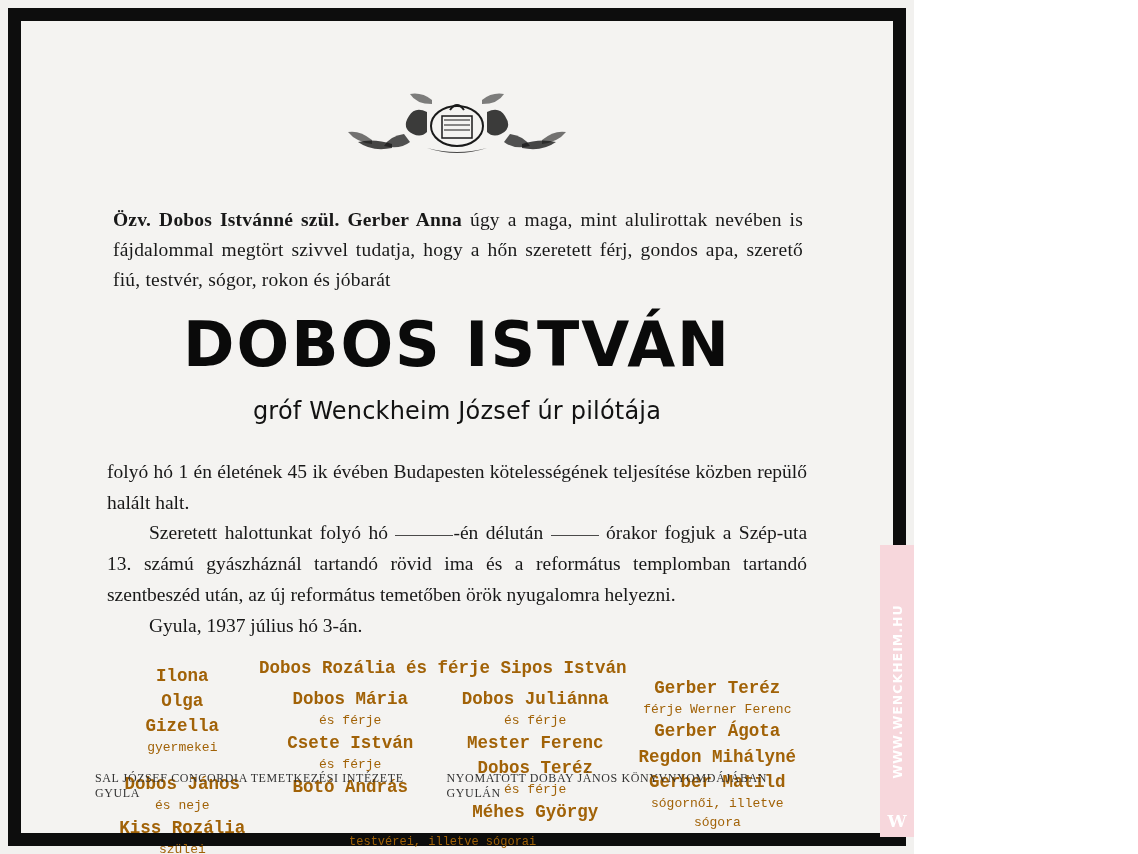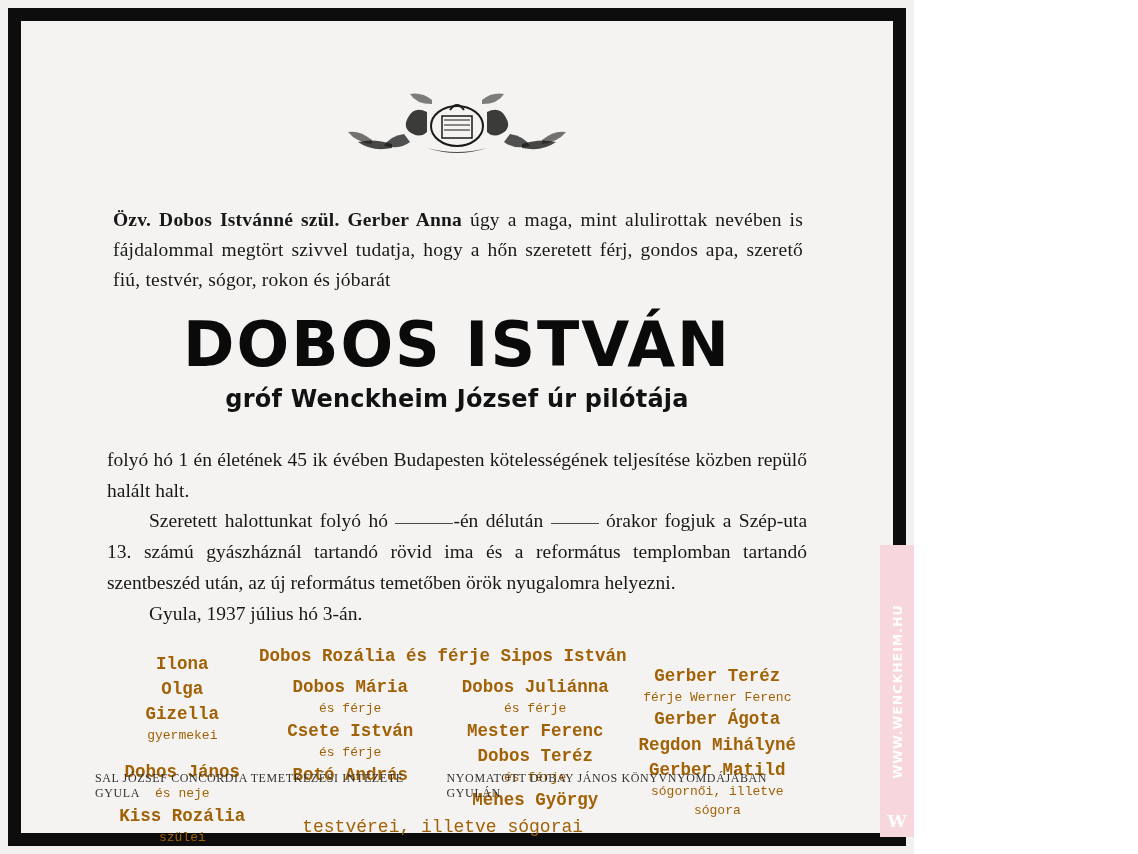--- a/index.html
+++ b/index.html
@@ -70,22 +70,22 @@
     font-weight: bold;
     letter-spacing: 2px;
     margin-top: 16px;
     color: #0a0a0a;
     font-family: "DejaVu Sans", sans-serif;
     line-height: 1.05;
   }
   .deceased-title {
     text-align: center;
     font-size: 24px;
-    font-weight: bold;
-    margin-top: 8px;
+    font-weight: normal;
+    margin-top: 20px;
     color: #121212;
     font-family: "DejaVu Sans", sans-serif;
     letter-spacing: 0.2px;
   }
 
   .body-text {
     margin-top: 32px;
     font-size: 19.5px;
     line-height: 1.58;
     text-align: justify;
@@ -132,21 +132,21 @@
 
   .col .nm { font-size: 17.5px; font-weight: bold; }
   .col .rel { font-size: 13px; font-weight: normal; }
   .col .gap { height: 14px; }
 
   .mid-header { font-size: 17.5px; font-weight: bold; margin-bottom: 6px; }
   .mid-grid {
     display: flex;
   }
   .mid-grid .sub { width: 185px; }
-  .mid-foot { font-size: 18px; margin-top: 2px; }
+  .mid-foot { font-size: 12px; margin-top: 9px; }
 
   .footer {
     position: absolute;
     left: 40px;
     right: 40px;
     bottom: 6px;
     display: flex;
     justify-content: space-between;
     font-family: Liberation Serif, serif;
     font-size: 12px;

